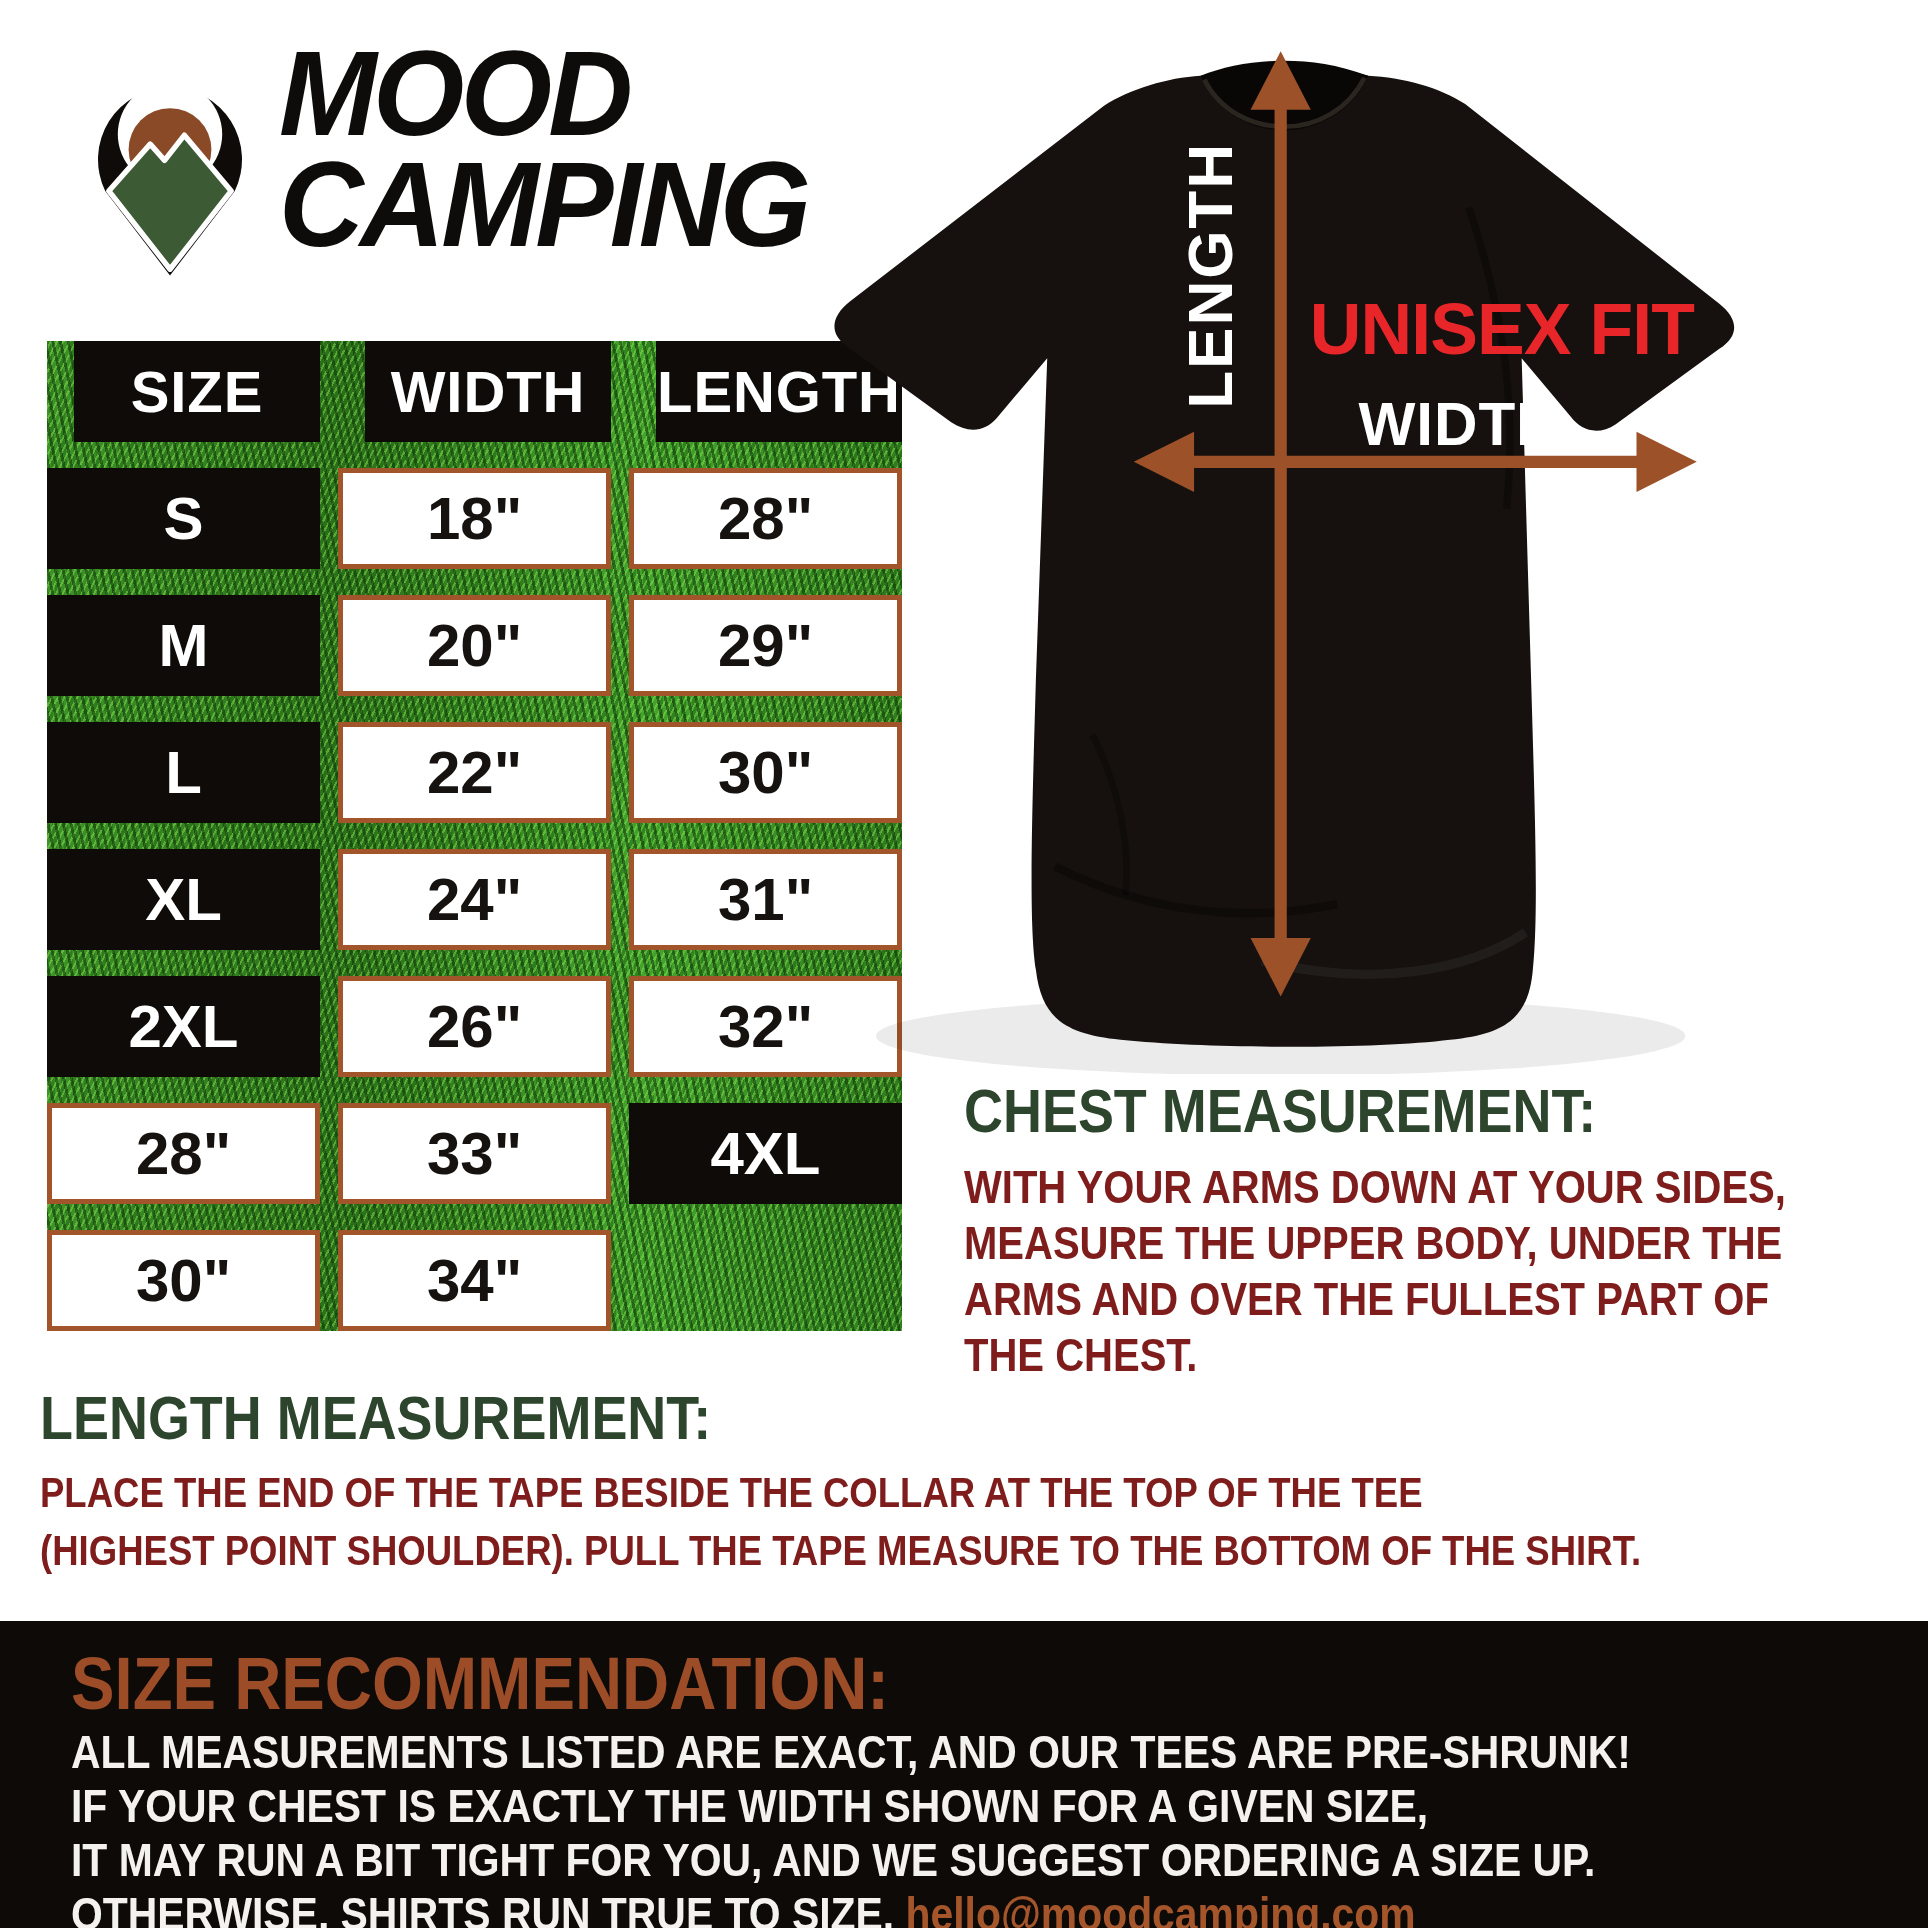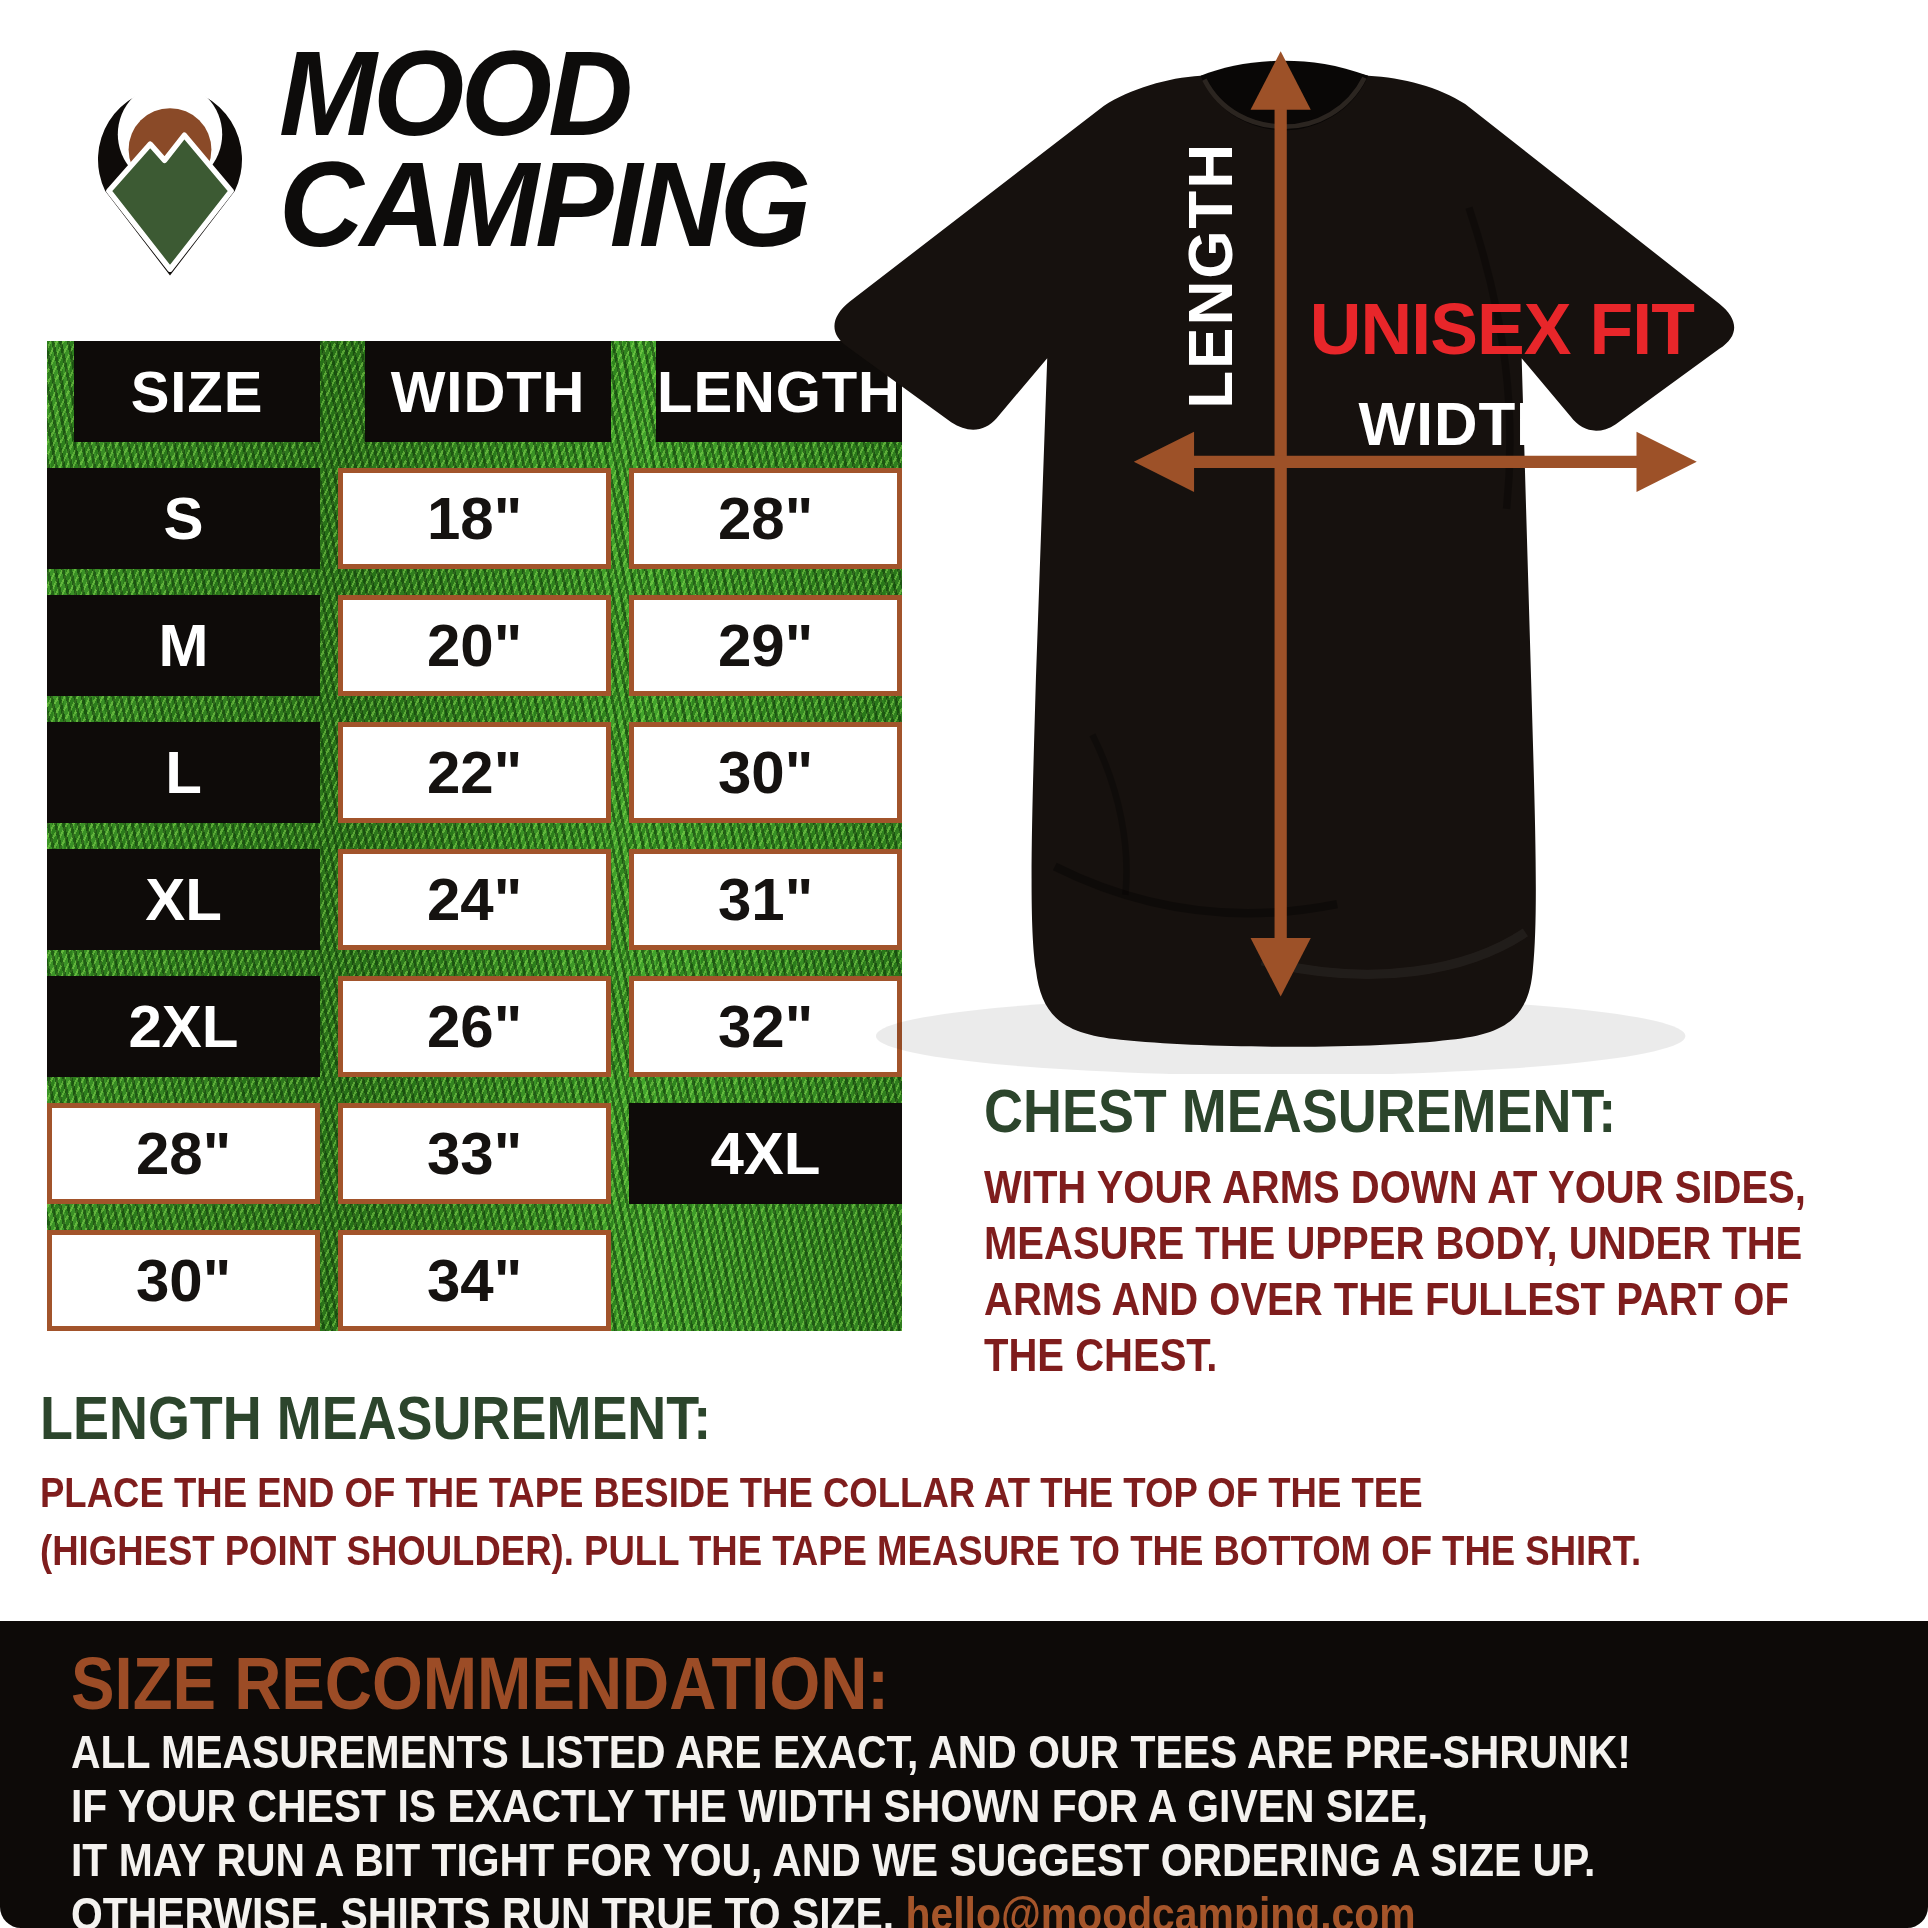--- a/index.html
+++ b/index.html
@@ -1,18 +1,18 @@
 <!DOCTYPE html>
 <html style="font-size:15px"><head>
 <meta charset="utf-8">
 <style>
   html,body{margin:0;padding:0;background:#ffffff;}
   #canvas{
     position:relative;width:1928px;height:1928px;background:#ffffff;overflow:hidden;
-    font-family:"Liberation Sans","DejaVu Sans",sans-serif;color:#141110;border-radius:21px;
+    font-family:"Liberation Sans","DejaVu Sans",sans-serif;color:#141110;
   }
   
   #logo-pin{position:absolute;left:89px;top:40px;width:162px;height:247px;}
   #wordmark{position:absolute;left:279px;top:38px;line-height:111px;font-size:121px;
     font-weight:bold;font-style:italic;letter-spacing:-3.8px;color:#0d0c0b;
     transform:scaleX(.97);transform-origin:left top;white-space:nowrap;}
   
   #size-table{
     position:absolute;left:47px;top:341px;
     display:grid;grid-template-columns:273px 273px 273px;grid-template-rows:repeat(8,101px);
@@ -27,21 +27,21 @@
   .cell{display:flex;align-items:center;justify-content:center;font-weight:bold;}
   .th{background:#0e0b09;color:#ffffff;font-size:58px;letter-spacing:0.9px;margin-left:27px;}
   .size-cell{background:#0e0b09;color:#ffffff;font-size:60px;}
   .val-cell{background:#ffffff;border:5.6px solid #a2542b;color:#151210;font-size:60px;}
   
   #shirt-wrap{position:absolute;left:810px;top:19px;width:979px;height:1055px;}
   
   .cx{display:block;transform:scaleX(.87);transform-origin:left top;white-space:nowrap;}
   .sec-title{font-weight:bold;color:#2c452c;font-size:62px;letter-spacing:0px;}
   .sec-body{font-weight:bold;color:#7f1d1d;font-size:46px;line-height:56px;letter-spacing:0px;}
-  #chest-section{position:absolute;left:984px;top:1075px;width:942px;}
+  #chest-section{position:absolute;left:964px;top:1075px;width:942px;}
   #chest-section .sec-body{margin-top:13px;}
   #length-section{position:absolute;left:40px;top:1382px;width:1601px;}
   #length-section .sec-body{margin-top:11.3px;font-size:42px;line-height:58px;}
   
   #footer{position:absolute;left:0;top:1621px;width:1928px;height:307px;background:#0d0a08;}
   #footer-title{position:absolute;left:71px;top:19px;font-weight:bold;color:#9c4c26;font-size:75px;}
   #footer-body{position:absolute;left:71px;top:104px;font-weight:bold;color:#f4f2ef;font-size:47px;line-height:54px;}
   .email{color:#a5552a;text-decoration:none;}
 </style>
 </head>

